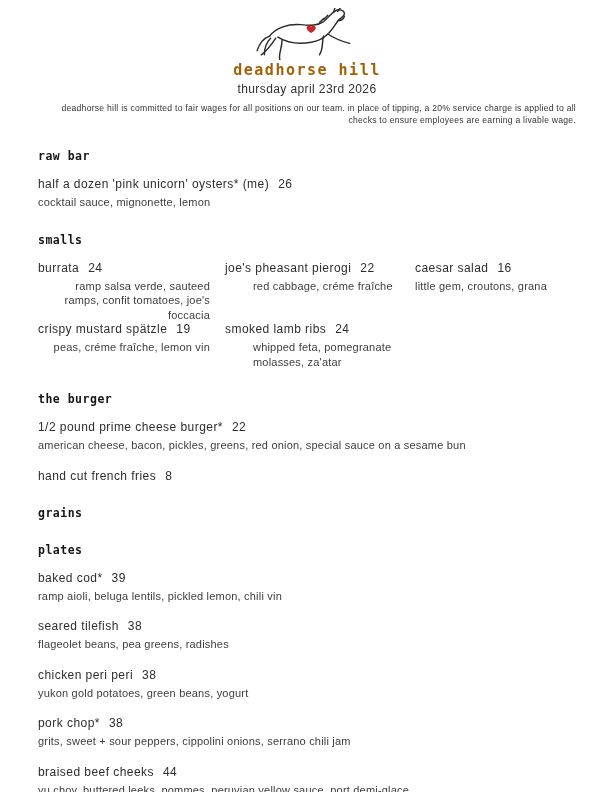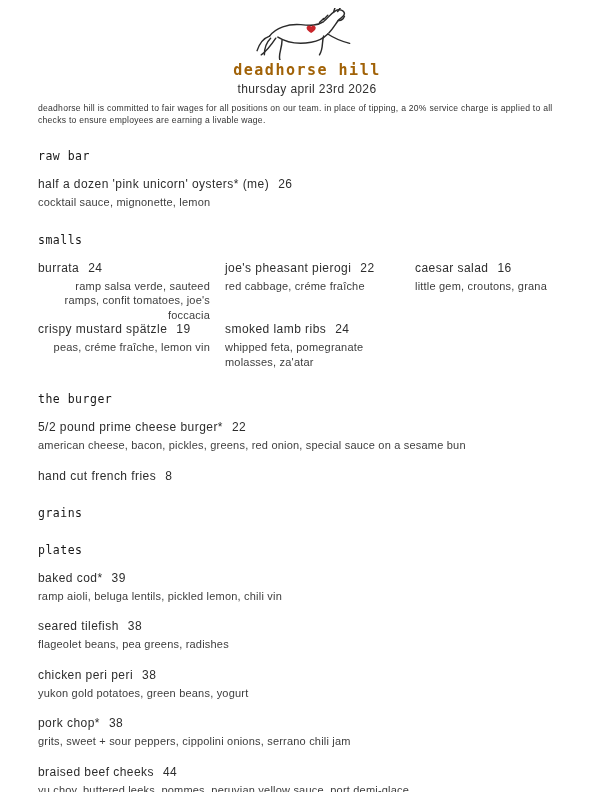--- a/index.html
+++ b/index.html
@@ -14,44 +14,44 @@
   .header{text-align:center;}
   .logo{display:block;margin:0 auto;}
   .title{
     font-family:"DejaVu Sans Mono",monospace;
     font-size:15px;font-weight:bold;letter-spacing:1.5px;
     color:#a16207;margin-top:1px;
   }
   .date{font-size:12px;letter-spacing:.4px;color:#303030;margin-top:3px;}
   .notice{
     font-size:8.6px;letter-spacing:.25px;color:#333;
-    margin:7px auto 0;max-width:556px;line-height:1.35;text-align:left;
+    margin:7px auto 0;max-width:556px;line-height:1.35;text-align:right;
   }
 
   
   .section{margin-top:23px;}
   .section-header{
     font-family:"DejaVu Sans Mono",monospace;
-    font-size:11.5px;font-weight:normal;letter-spacing:.5px;color:#161616;
+    font-size:11.5px;font-weight:bold;letter-spacing:.5px;color:#161616;
     margin-bottom:14px;
   }
   .item{margin-bottom:16px;}
   .item:last-child{margin-bottom:0;}
   .item-name{font-size:12px;letter-spacing:.45px;color:#2d2d2d;}
   .price{margin-left:9px;}
   .item-desc{
     font-size:11px;letter-spacing:.2px;color:#3d3d3d;
     line-height:1.32;margin-top:4px;
   }
   .item-desc:empty{display:none;}
 
   .smalls-grid{display:grid;grid-template-columns:187px 190px 1fr;row-gap:0;}
   .smalls-grid .item{margin-bottom:0;}
   .col-narrow .item-desc{max-width:172px;text-align:right;}
-  .col-mid .item-desc{max-width:165px;}
+  .col-mid .item-desc{max-width:165px;margin-left:28px;}
 
   .grains-grid{display:grid;grid-template-columns:284px 1fr;}
   .grains-grid .item{margin-bottom:0;}
   .grains-grid .col1 .item-desc{max-width:276px;}
 
   
   .footer{margin-top:18px;}
   .dotted-rule{
     width:487px;margin:0 auto 5px;height:0;
     border-top:2.6px dotted #1a1a1a;
@@ -115,21 +115,21 @@
         <div class="item-name"><span>smoked lamb ribs</span><span class="price">24</span></div>
         <div class="item-desc">whipped feta, pomegranate molasses, za'atar</div>
       </div>
       <div></div>
     </div>
   </div>
 
   <div class="section">
     <div class="section-header">the burger</div>
     <div class="item">
-      <div class="item-name"><span>5/2 pound prime cheese burger*</span><span class="price">22</span></div>
+      <div class="item-name"><span>1/2 pound prime cheese burger*</span><span class="price">22</span></div>
       <div class="item-desc">american cheese, bacon, pickles, greens, red onion, special sauce on a sesame bun</div>
     </div>
     <div class="item">
       <div class="item-name"><span>hand cut french fries</span><span class="price">8</span></div>
 
     </div>
   </div>
 
   <div class="section">
     <div class="section-header">grains</div>

